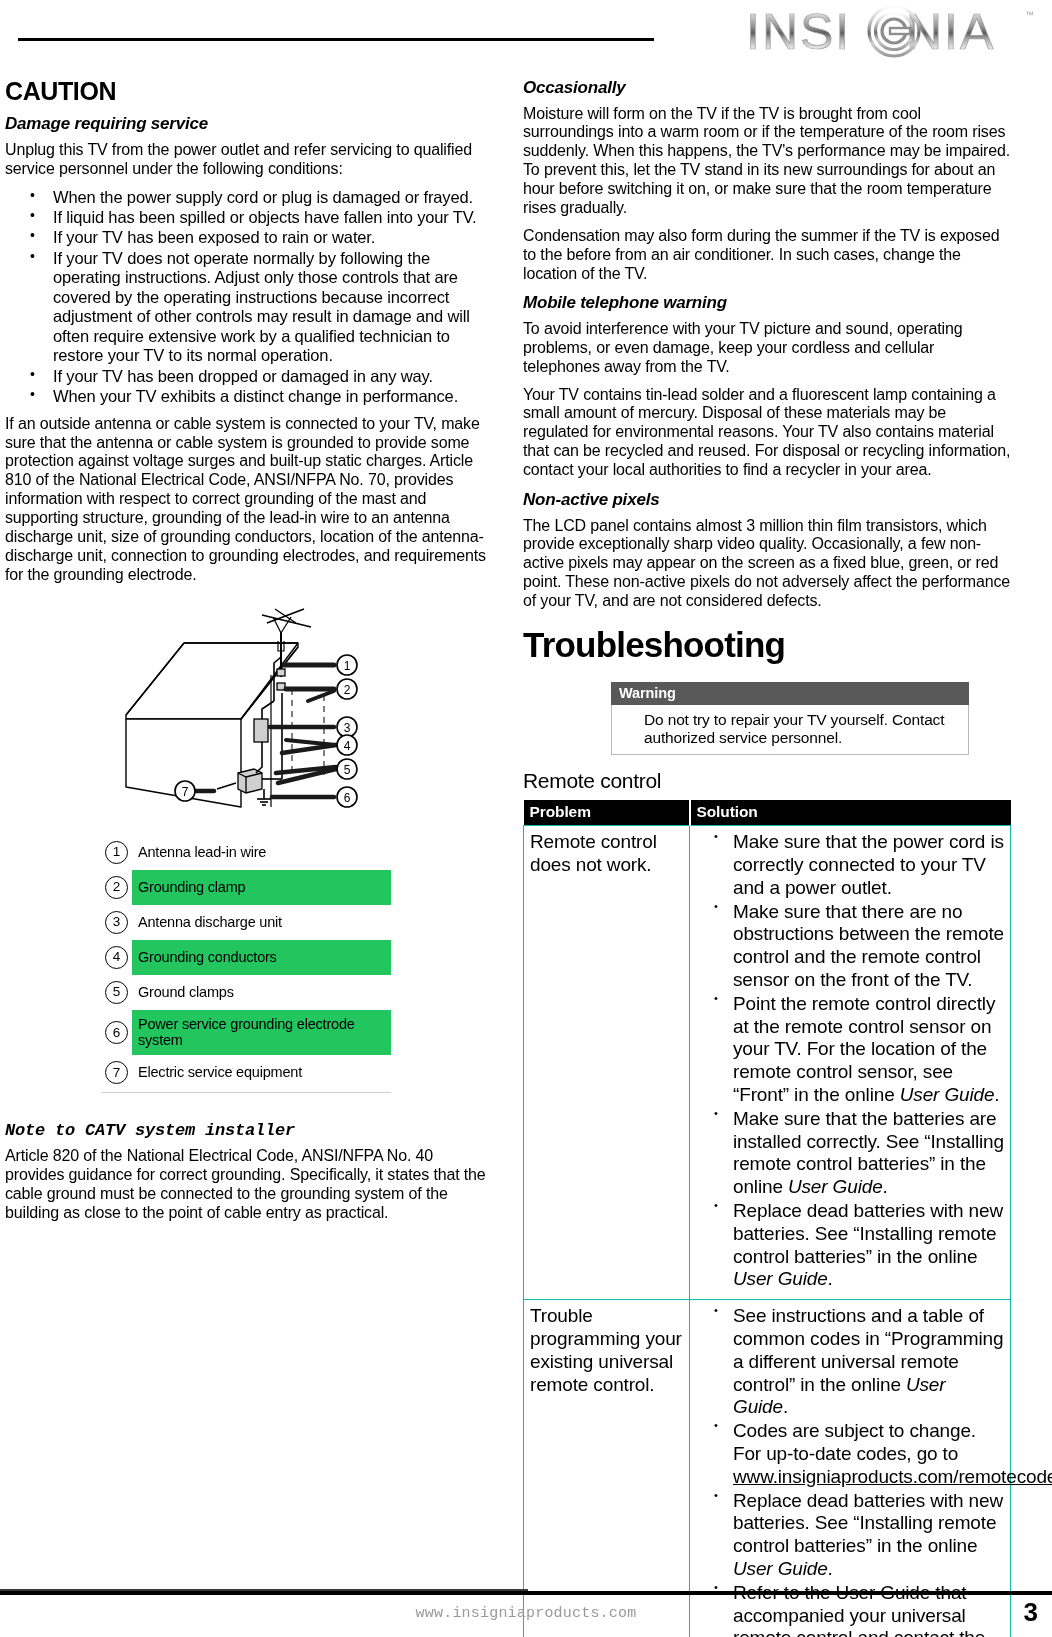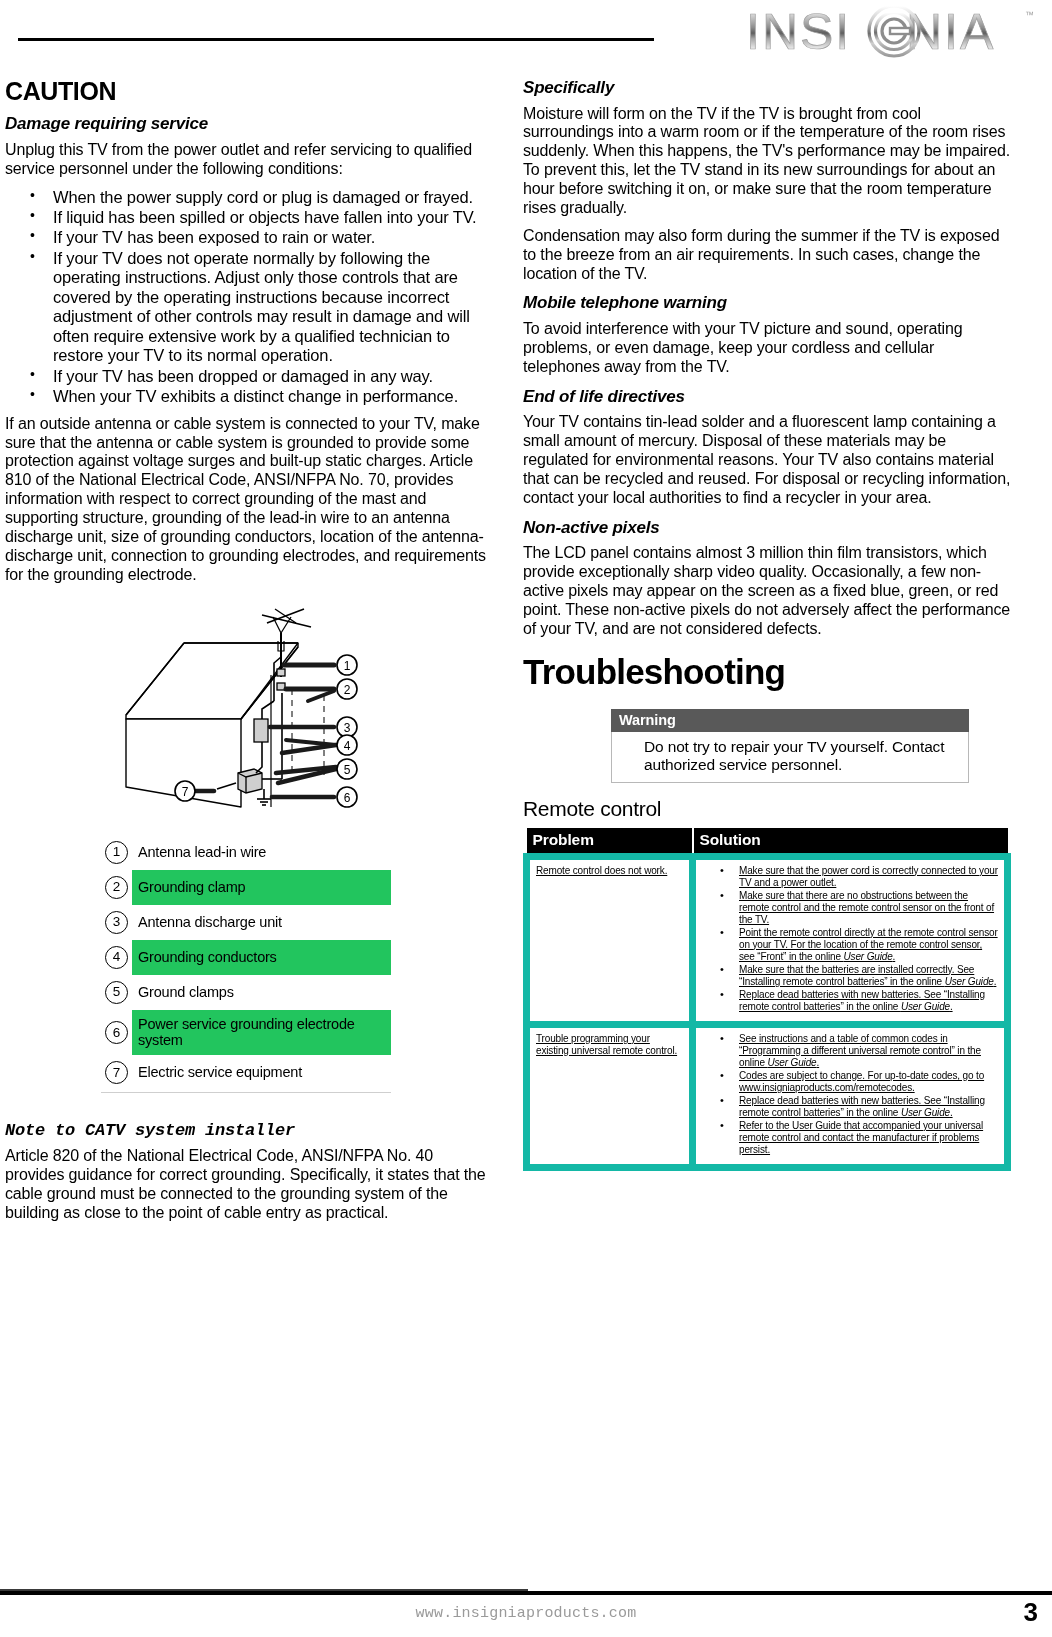--- a/index.html
+++ b/index.html
@@ -193,27 +193,26 @@
     background: #000;
     color: #fff;
     text-align: left;
     font-size: 15.5px;
     font-weight: bold;
     padding: 3px 6px 4px 6px;
     letter-spacing: -0.1px;
   }
   table.ps th.c1 { width: 166px; border-right: 2px solid #fff; }
   table.ps td {
-    border: 7px solid #14b8a6;
+    border: 1px solid #14b8a6;
     vertical-align: top;
     padding: 5px 6px 7px 6px;
-    font-size: 10px;
+    font-size: 19px;
     line-height: 1.2;
     letter-spacing: -0.15px;
-    text-decoration: underline;
   }
   table.ps td.prob { width: 166px; }
   table.ps ul {
     list-style: none;
     margin: 0;
     padding: 0;
   }
   table.ps ul li {
     position: relative;
     padding-left: 37px;
@@ -467,28 +466,27 @@
           <div class="legend-text">Electric service equipment</div>
         </div>
       </div>
 
     <h2 class="sub" style="margin-top:28px;font-family:Liberation Mono, monospace;">Note to CATV system installer</h2>
     <p class="body">Article 820 of the National Electrical Code, ANSI/NFPA No. 40 provides guidance for correct grounding. Specifically, it states that the cable ground must be connected to the grounding system of the building as close to the point of cable entry as practical.</p>
   </div>
 
   <div class="col col-right">
 
-    <h2 class="sub" style="margin-top:0;">Specifically</h2>
+    <h2 class="sub" style="margin-top:0;">Occasionally</h2>
     <p class="body">Moisture will form on the TV if the TV is brought from cool surroundings into a warm room or if the temperature of the room rises suddenly. When this happens, the TV's performance may be impaired. To prevent this, let the TV stand in its new surroundings for about an hour before switching it on, or make sure that the room temperature rises gradually.</p>
-    <p class="body">Condensation may also form during the summer if the TV is exposed to the breeze from an air requirements. In such cases, change the location of the TV.</p>
+    <p class="body">Condensation may also form during the summer if the TV is exposed to the before from an air conditioner. In such cases, change the location of the TV.</p>
 
     <h2 class="sub">Mobile telephone warning</h2>
     <p class="body">To avoid interference with your TV picture and sound, operating problems, or even damage, keep your cordless and cellular telephones away from the TV.</p>
 
-    <h2 class="sub">End of life directives</h2>
     <p class="body">Your TV contains tin-lead solder and a fluorescent lamp containing a small amount of mercury. Disposal of these materials may be regulated for environmental reasons. Your TV also contains material that can be recycled and reused. For disposal or recycling information, contact your local authorities to find a recycler in your area.</p>
 
     <h2 class="sub">Non-active pixels</h2>
     <p class="body">The LCD panel contains almost 3 million thin film transistors, which provide exceptionally sharp video quality. Occasionally, a few non-active pixels may appear on the screen as a fixed blue, green, or red point. These non-active pixels do not adversely affect the performance of your TV, and are not considered defects.</p>
 
     <h1 class="chapter-big">Troubleshooting</h1>
 
     <div class="warning-box">
       <div class="warning-head">Warning</div>
       <div class="warning-body">Do not try to repair your TV yourself. Contact authorized service personnel.</div>

